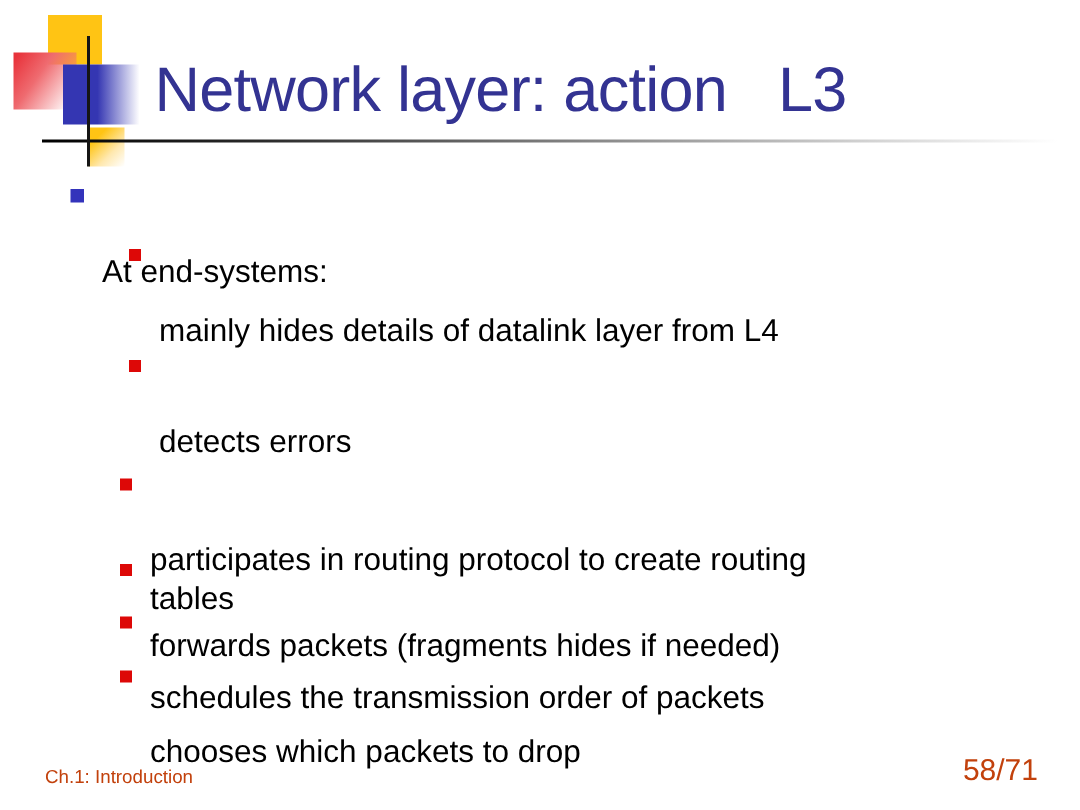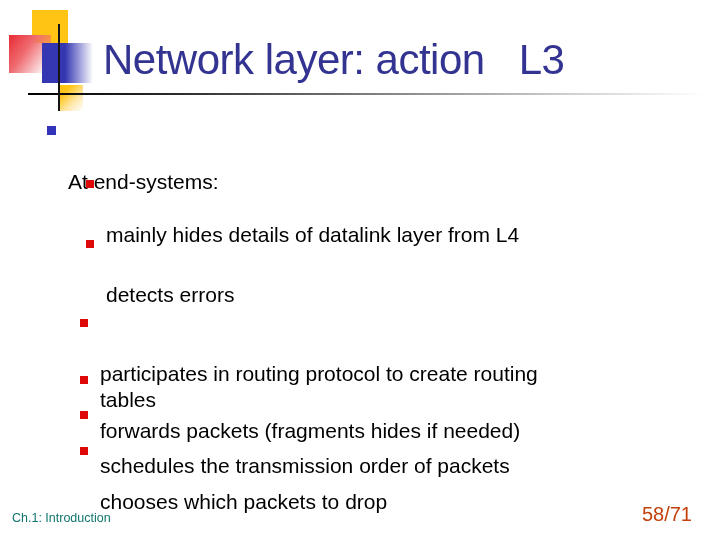--- a/index.html
+++ b/index.html
@@ -81,23 +81,23 @@
   .lvl2 .sq {
     left: -20px; top: 10px; width: 8px; height: 8px;
     background: var(--bullet-level2, #dd0807);
   }
   .s2.lvl1 { left: 66px; }
   .s2.lvl2 { left: 100px; }
 
   
   .footer-left {
     position: absolute;
-    left: 12px; top: 511px;
+    left: 30px; top: 511px;
     font-size: 12.5px;
-    color: #0f766e;
+    color: #c2410c;
   }
   .footer-right {
     position: absolute;
     right: 28px; top: 503px;
     font-size: 20px;
     color: #c2410c;
   }
 </style>
 </head>
 <body>
@@ -110,21 +110,21 @@
   <div class="deco blue-square"></div>
   <div class="deco rule-h"></div>
   <div class="deco line-v"></div>
 
   <div class="title"><span>Network layer: action</span><span class="tag">L3</span></div>
 
   <div class="row lvl1" style="top:117px">
     <span class="sq"></span>
     <span class="txt">At end-systems:</span>
   </div>
-  <div class="row lvl2" style="top:170px">
+  <div class="row lvl2" style="top:156px">
     <span class="sq"></span>
     <span class="txt">mainly hides details of datalink layer from L4</span>
   </div>
   <div class="row lvl2" style="top:230px">
     <span class="sq"></span>
     <span class="txt">detects errors</span>
   </div>
   <div class="row s2 lvl2" style="top:309px">
     <span class="sq"></span>
     <span class="txt">participates in routing protocol to create routing

